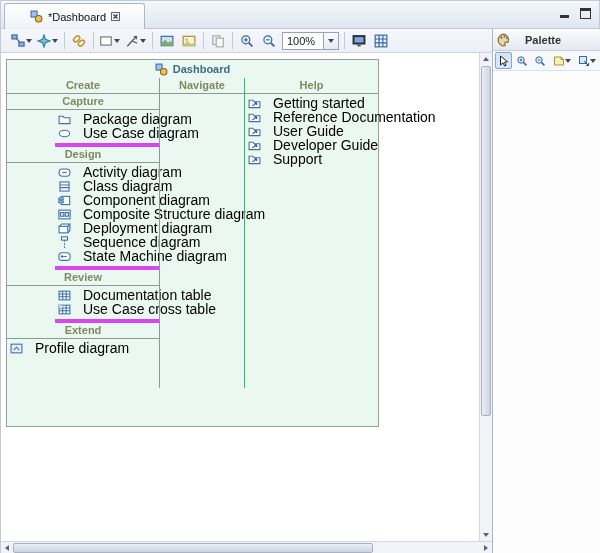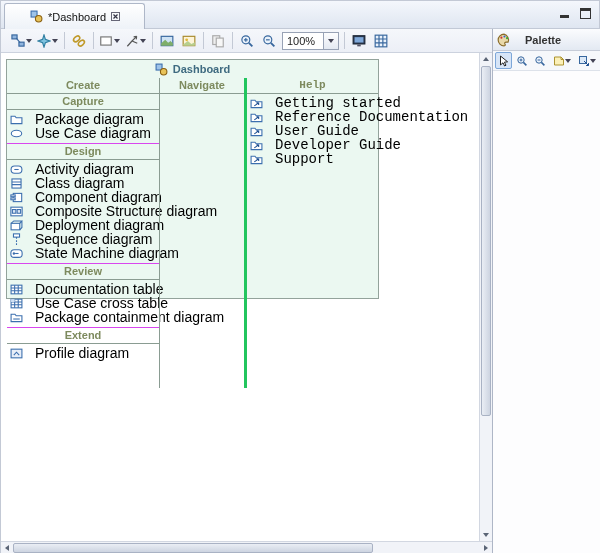--- a/index.html
+++ b/index.html
@@ -40,33 +40,33 @@
     padding:0 4px; display:flex; align-items:center; }
   .zoom-drop { width:15px; height:18px; border:1px solid #98a2b5; border-left:none;
     background:linear-gradient(#fdfdfe,#e4e9f2); display:flex; align-items:center; justify-content:center; }
   .ic { display:inline-flex; width:14px; height:14px; align-items:center; justify-content:center; }
   .ic svg { display:block; }
 
   
   .canvas { position:absolute; left:0; top:52px; width:478px; height:488px; background:#ffffff; }
 
   
-  .dashboard { position:absolute; left:5px; top:6px; width:373px; height:240px;
+  .dashboard { position:absolute; left:5px; top:6px; width:373px; height:368px;
     background:#ebf8f1; border:1px solid #93a39b; }
   .db-title { height:18px; display:flex; align-items:center; justify-content:center; gap:4px;
     font-weight:bold; color:#3f6b80; }
   .db-cols { display:flex; height:310px; }
   .col { height:100%; }
   .col-create { width:152px; }
   .col-nav   { width:85px;  border-left:1px solid #8a9c92; }
-  .col-help  { width:134px; border-left:3px solid #22c55e;font-family:Liberation Mono, monospace; }
+  .col-help  { width:134px; border-left:1px solid #22c55e; }
   .col-header, .sec-header { height:16px; line-height:15px; text-align:center; font-weight:bold;
     color:#7d8a5e; border-bottom:1px solid #8a9c92; }
   .sec-items { padding:2px 0 3px 0; }
-  .sec-items.lined { border-bottom:1px solid #d946ef; }
+  .sec-items.lined { border-bottom:4px solid #d946ef;margin-left:48px; }
   .db-item { display:flex; align-items:center; gap:12px; height:14px; padding-left:3px;
     font-size:14px; color:#000; white-space:nowrap; cursor:pointer; }
   .db-item .ic { width:13px; height:13px; flex:0 0 13px; }
 
   
   .vscroll { position:absolute; left:478px; top:52px; width:13px; height:488px;
     background:#f1f3f8; border-left:1px solid #d2d7e1; }
   .hscroll { position:absolute; left:0; top:540px; width:491px; height:13px;
     background:#f1f3f8; border-top:1px solid #d2d7e1; display:flex; }
   .sbtn { width:12px; height:12px; position:relative; flex:0 0 12px; }
@@ -361,29 +361,20 @@
             <div class="db-item">
               <span class="ic">
                   <svg width="13" height="13" viewBox="0 0 12 12">
                     <rect x="1" y="2" width="10" height="8" fill="#fff" stroke="#3c6fae"></rect>
                     <path d="M1 4.6 H11 M1 7.2 H11 M4.3 2 V10 M7.6 2 V10" stroke="#3c6fae"></path>
                     <rect x="1" y="2" width="3.3" height="2.6" fill="#cfe0f4"></rect>
                   </svg>
                 </span>
               <span>Use Case cross table</span>
             </div>
-            <div class="db-item">
-              <span class="ic">
-                  <svg width="13" height="13" viewBox="0 0 12 12">
-                    <path d="M1 3 h3.6 l1.1 1.4 H11 v5.4 H1 Z" fill="#fff" stroke="#3c6fae"></path>
-                    <path d="M3 7.4 h6" stroke="#3c6fae"></path>
-                  </svg>
-                </span>
-              <span>Package containment diagram</span>
-            </div>
           </div>
 
           <div class="sec-header">Extend</div>
           <div class="sec-items">
             <div class="db-item">
               <span class="ic">
                   <svg width="13" height="13" viewBox="0 0 12 12">
                     <rect x="1" y="2" width="10" height="8" fill="#e8eef8" stroke="#3c6fae"></rect>
                     <path d="M3.5 7.5 L6 4.8 L8.5 7.5" fill="none" stroke="#3c6fae"></path>
                   </svg>

